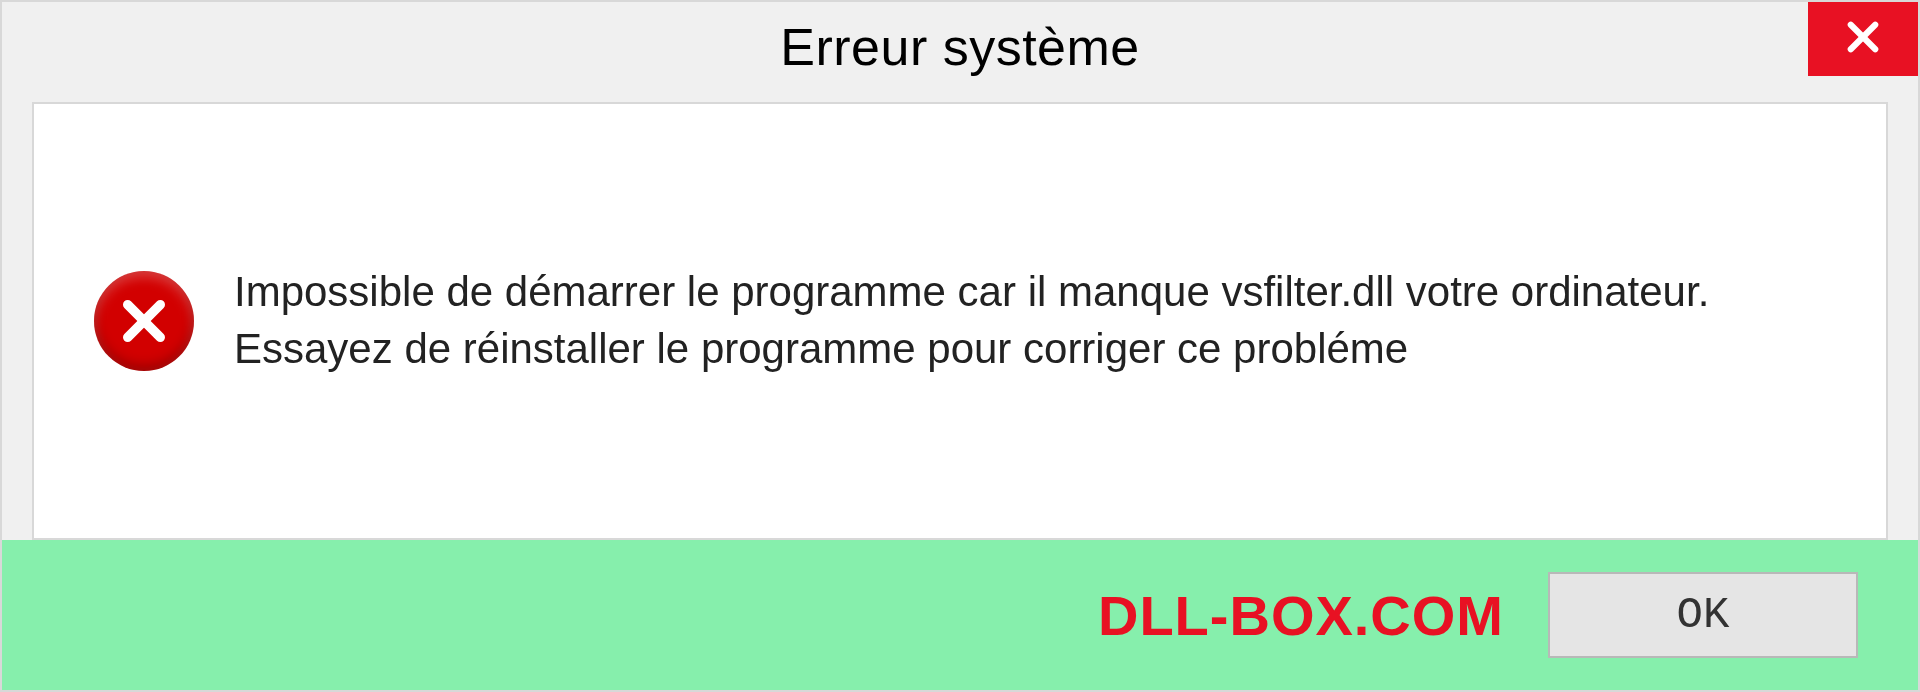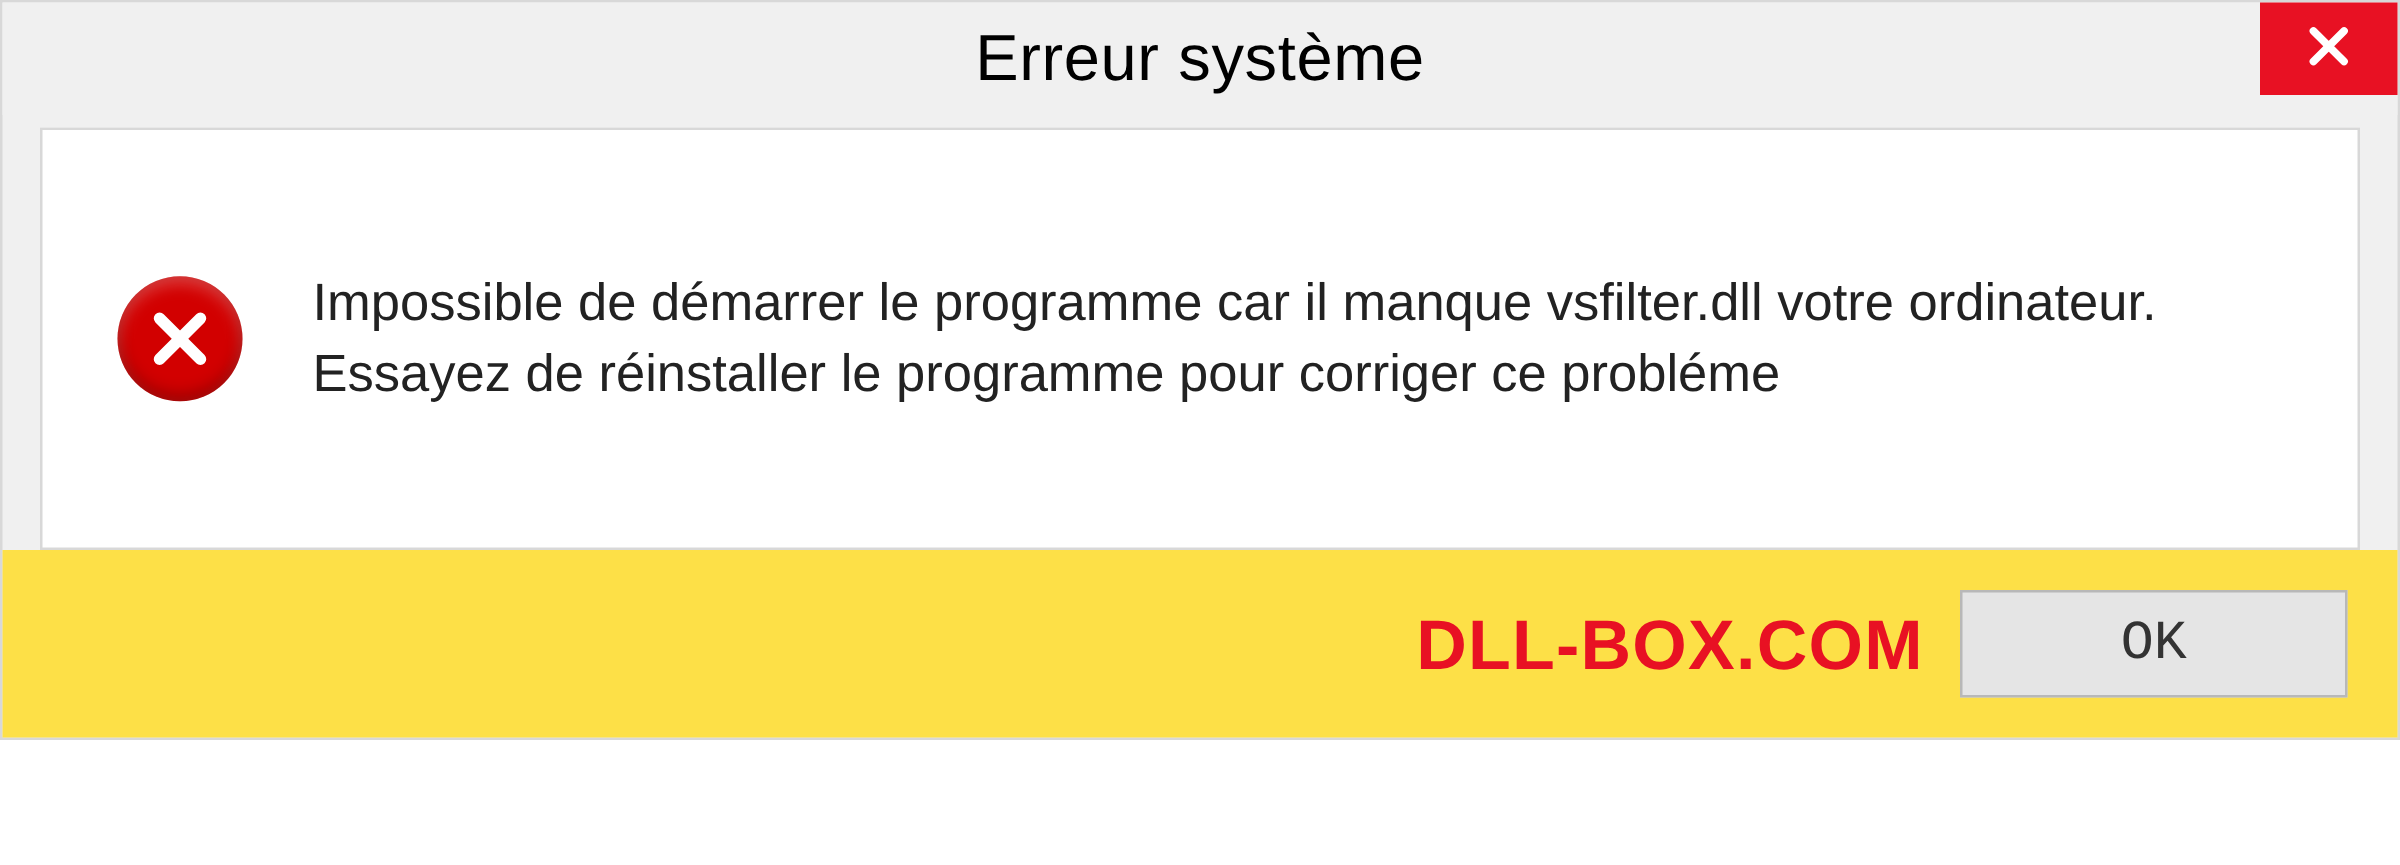--- a/index.html
+++ b/index.html
@@ -9,21 +9,21 @@
     }
     body {
       font-family: "Segoe UI", Tahoma, Arial, sans-serif;
       background: #fff;
       width: 1920px;
       height: 692px;
       overflow: hidden;
     }
     .dialog {
       width: 1920px;
-      height: 592px;
+      height: 692px;
       background: #f0f0f0;
       border: 2px solid #d8d8d8;
       position: relative;
       display: flex;
       flex-direction: column;
     }
     .titlebar {
       height: 90px;
       display: flex;
       align-items: center;
@@ -54,21 +54,21 @@
       height: 42px;
     }
     .content-panel {
       margin: 10px 30px 0 30px;
       background: #ffffff;
       border: 2px solid #d8d8d8;
       flex: 1;
       display: flex;
       align-items: center;
       padding: 40px 60px;
-      gap: 56px;
+      gap: 40px;
     }
     .error-icon {
       flex-shrink: 0;
       width: 100px;
       height: 100px;
       border-radius: 50%;
       background: #d20000;
       display: flex;
       align-items: center;
       justify-content: center;
@@ -80,26 +80,26 @@
     }
     .message-text {
       font-size: 42px;
       line-height: 1.35;
       color: #222;
       font-weight: 400;
       max-width: 1540px;
     }
     .footer {
       height: 150px;
-      background: #fde047;
+      background: #86efac;
       display: flex;
       align-items: center;
       justify-content: flex-end;
-      padding: 0 40px;
-      gap: 29px;
+      padding: 0 60px;
+      gap: 44px;
       position: relative;
     }
     .brand {
       font-size: 56px;
       font-weight: 800;
       color: #e81123;
       letter-spacing: 1px;
       font-family: Arial, sans-serif;
     }
     .ok-btn {

